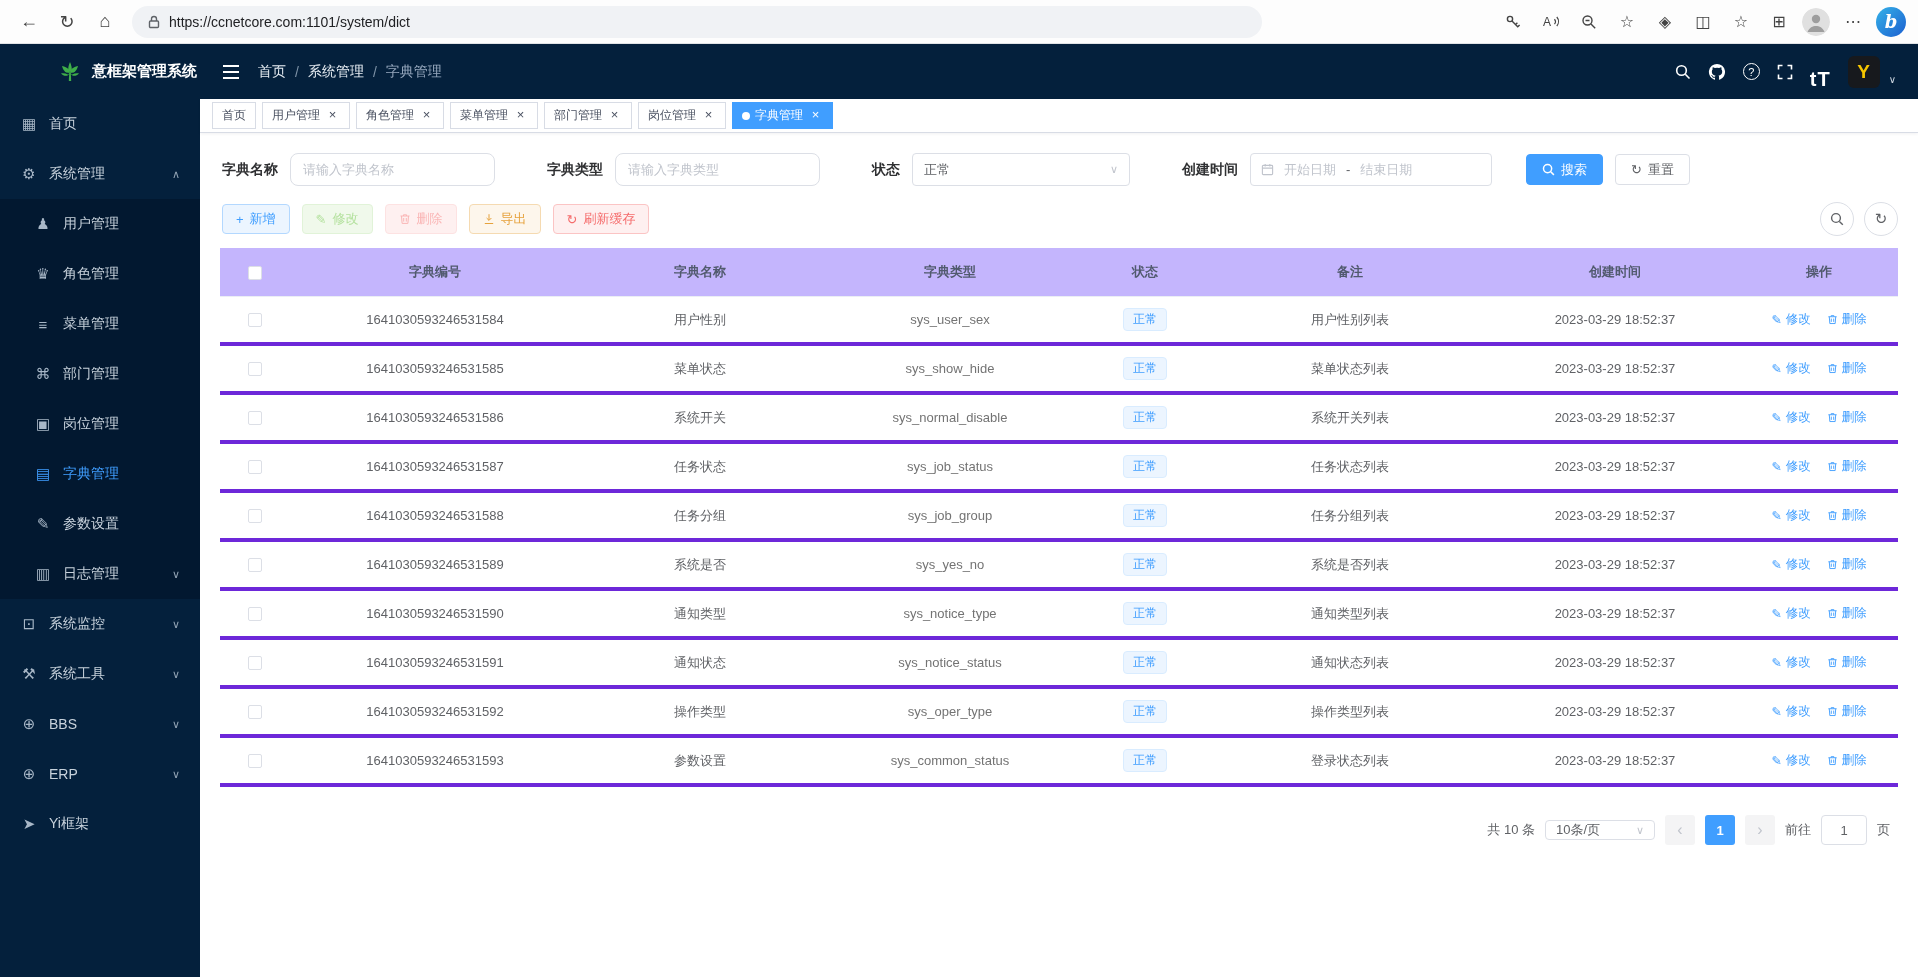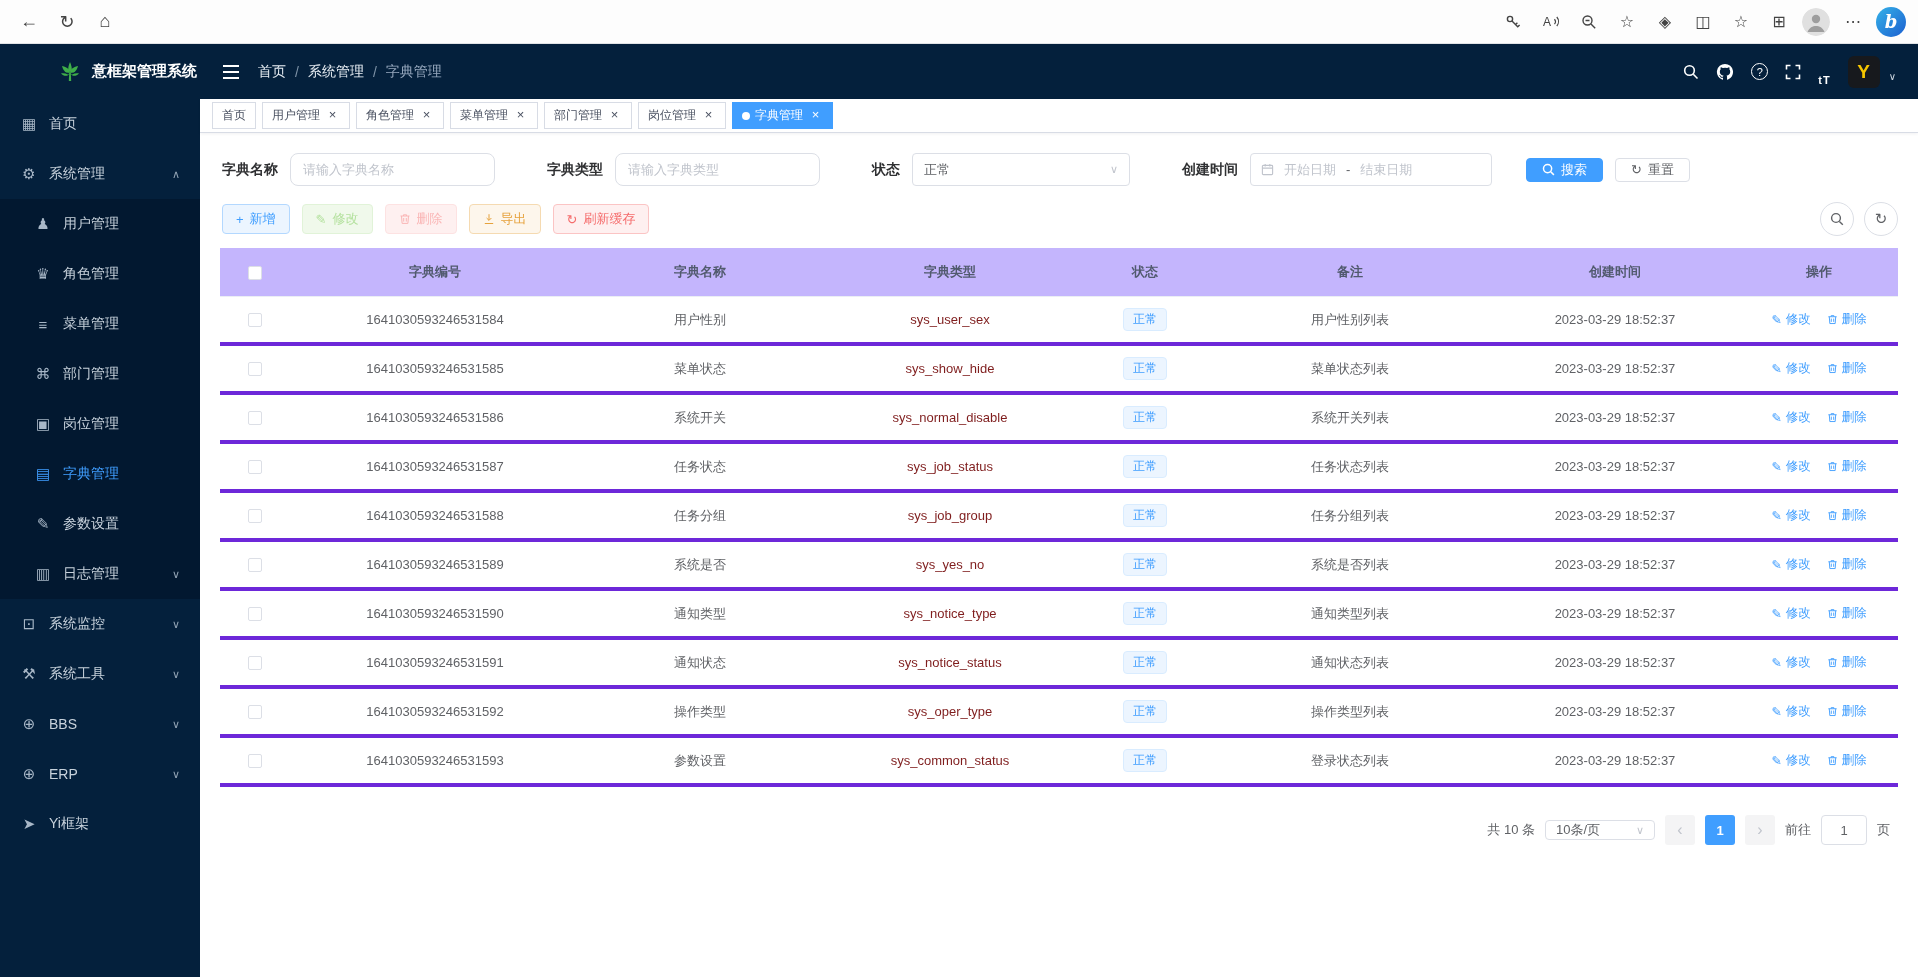--- a/index.html
+++ b/index.html
@@ -34,21 +34,21 @@
   
   .topbar { height:55px; flex:0 0 55px; background:#04203c; display:flex; align-items:center; padding:0 22px; gap:18px; }
   .hamburger { cursor:pointer; display:flex; align-items:center; }
   .breadcrumb { display:flex; align-items:center; gap:9px; font-size:14px; }
   .crumb { color:#e8eef4; cursor:pointer; }
   .crumb.last { color:#97a8be; cursor:default; }
   .crumb-sep { color:#7f93a8; }
   .top-icons { margin-left:auto; display:flex; align-items:center; gap:17px; color:#fff; }
   .tic { display:flex; align-items:center; justify-content:center; cursor:pointer; }
   .qcircle { width:17px; height:17px; border:1.5px solid #fff; border-radius:50%; font-size:11px; display:flex; align-items:center; justify-content:center; color:#fff; }
-  .font-ic { font-size:11px; font-weight:bold; letter-spacing:1px;margin-top:16px; }
+  .font-ic { font-size:20px; font-weight:bold; letter-spacing:1px;margin-top:16px; }
   .ylogo { width:32px; height:32px; background:#17191d; border-radius:6px; color:#f7c600; font-weight:bold; font-size:19px; display:flex; align-items:center; justify-content:center; cursor:pointer; }
   .ycaret { font-size:10px; color:#cfd8e2; margin-left:-8px; align-self:flex-end; padding-bottom:6px; }
 
   
   .tabbar { height:34px; flex:0 0 34px; background:#fff; border-bottom:1px solid #d8dce5; box-shadow:0 1px 3px rgba(0,21,41,.06); display:flex; align-items:center; gap:6px; padding:0 12px; }
   .tab { height:27px; display:inline-flex; align-items:center; gap:5px; padding:0 9px; border:1px solid #d8dce5; background:#fff; color:#495060; font-size:12px; cursor:pointer; white-space:nowrap; }
   .tab.active { background:#409eff; border-color:#409eff; color:#fff; }
   .tab-dot { width:8px; height:8px; border-radius:50%; background:#fff; display:inline-block; }
   .tab-close { font-size:13px; width:15px; height:15px; line-height:13px; text-align:center; border-radius:50%; }
 
@@ -59,40 +59,40 @@
   .f-item { display:flex; align-items:center; gap:12px; }
   .f-label { font-weight:bold; color:#303133; }
   .f-input { height:33px; border:1px solid #dcdfe6; border-radius:8px; padding:0 12px; font-size:13px; color:#606266; width:205px; outline:none; }
   .f-input::placeholder { color:#c0c4cc; }
   .f-select { width:218px; height:33px; border:1px solid #dcdfe6; border-radius:4px; display:flex; align-items:center; justify-content:space-between; padding:0 11px; color:#606266; font-size:13px; cursor:pointer; background:#fff; }
   .chev { color:#c0c4cc; font-size:11px; }
   .daterange { width:242px; height:33px; border:1px solid #dcdfe6; border-radius:4px; display:flex; align-items:center; gap:10px; padding:0 10px; font-size:13px; background:#fff; cursor:pointer; }
   .dr-ph { color:#c0c4cc; }
   .dr-sep { color:#606266; }
   .f-buttons { display:flex; gap:12px; margin-left:-18px; }
-  .btn { height:24px; padding:0 15px; border-radius:4px; border:1px solid #dcdfe6; background:#fff; color:#606266; font-size:13px; display:inline-flex; align-items:center; gap:6px; cursor:pointer; }
+  .btn { height:31px; padding:0 15px; border-radius:4px; border:1px solid #dcdfe6; background:#fff; color:#606266; font-size:13px; display:inline-flex; align-items:center; gap:6px; cursor:pointer; }
   .btn.primary { background:#409eff; border-color:#409eff; color:#fff; }
 
   .toolbar { display:flex; align-items:center; gap:12px; margin:0 0 12px 2px; }
   .tbtn { height:30px; padding:0 13px; border-radius:4px; font-size:13px; display:inline-flex; align-items:center; gap:6px; border:1px solid; cursor:pointer; background:#fff; }
   .tbtn.add    { color:#409eff; background:#ecf5ff; border-color:#b3d8ff; }
   .tbtn.edit   { color:#b3e19d; background:#f0f9eb; border-color:#e1f3d8; cursor:not-allowed; }
   .tbtn.del    { color:#fab6b6; background:#fef0f0; border-color:#fde2e2; cursor:not-allowed; }
   .tbtn.export { color:#e6a23c; background:#fdf6ec; border-color:#f5dab1; }
   .tbtn.cache  { color:#f56c6c; background:#fef0f0; border-color:#fbc4c4; }
   .tool-right { margin-left:auto; display:flex; gap:10px; }
   .circle-btn { width:34px; height:34px; border-radius:50%; border:1px solid #dcdfe6; background:#fff; display:flex; align-items:center; justify-content:center; color:#606266; cursor:pointer; font-size:15px; }
 
   
   .grid { display:grid; grid-template-columns:70px 290px 240px 260px 130px 280px 250px 1fr; align-items:center; }
   .thead { height:49px; background:#c4b5fd; font-weight:bold; font-size:13px; color:#515a6e; border-bottom:1px solid #ebeef5; }
   .trow { height:49px; border-bottom:4px solid #6d28d9; font-size:13px; color:#606266; }
   .cell { text-align:center; padding:0 6px; overflow:hidden; text-overflow:ellipsis; white-space:nowrap; }
   .cbx { width:14px; height:14px; appearance:none; border:1px solid #dcdfe6; border-radius:2px; background:#fff; cursor:pointer; vertical-align:middle; }
-  .type-link { color:#7f1d1d; cursor:pointer; text-decoration:none; }
+  .type-link { color:#737373; cursor:pointer; text-decoration:none; }
   .tag { display:inline-block; background:#ecf5ff; border:1px solid #d9ecff; color:#409eff; font-size:12px; height:23px; line-height:21px; padding:0 9px; border-radius:4px; }
   .ops { display:flex; justify-content:center; gap:16px; }
   .op { color:#409eff; font-size:12.5px; display:inline-flex; align-items:center; gap:4px; cursor:pointer; text-decoration:none; }
 
   
   .pagination { display:flex; align-items:center; justify-content:flex-end; gap:10px; margin-top:28px; font-size:13px; color:#606266; padding-right:8px; }
   .psel { width:110px; height:20px; border:1px solid #dcdfe6; border-radius:4px; display:flex; align-items:center; justify-content:space-between; padding:0 10px; cursor:pointer; background:#fff; }
   .pbtn { min-width:30px; height:30px; background:#f4f4f5; border-radius:3px; display:flex; align-items:center; justify-content:center; color:#c0c4cc; font-size:16px; cursor:pointer; }
   .pbtn.page { background:#409eff; color:#fff; font-weight:bold; font-size:13px; }
   .goto-input { width:46px; height:30px; border:1px solid #dcdfe6; border-radius:4px; text-align:center; font-size:13px; color:#606266; outline:none; }
@@ -100,20 +100,29 @@
 </style>
 </head>
 <body>
 
 <div class="screen">
 
   <div class="browser">
     <span class="bicon">←</span>
     <span class="bicon">↻</span>
     <span class="bicon">⌂</span>
+    <div class="urlbar">
+      <span>
+        <svg width="12" height="14" viewBox="0 0 12 14" fill="none" stroke="#5f6368" stroke-width="1.4">
+            <rect x="1.5" y="6" width="9" height="6.5" rx="1"></rect>
+            <path d="M3.5 6V4a2.5 2.5 0 0 1 5 0v2"></path>
+          </svg>
+      </span>
+      <span class="url-text">https://ccnetcore.com:1101/system/dict</span>
+    </div>
     <div class="chrome-right">
       <span class="chrome-ic">
         <svg width="16" height="16" viewBox="0 0 16 16" fill="none" stroke="#444" stroke-width="1.4">
             <circle cx="5" cy="5" r="2.6"></circle>
             <path d="M7 7l6.2 6.2M10.6 10.6l1.8-1.8M12.8 12.8l1.8-1.8"></path>
           </svg>
       </span>
       <span class="chrome-ic">
         <svg width="17" height="15" viewBox="0 0 17 15">
             <text x="0" y="12" font-size="12" fill="#444">A</text>

